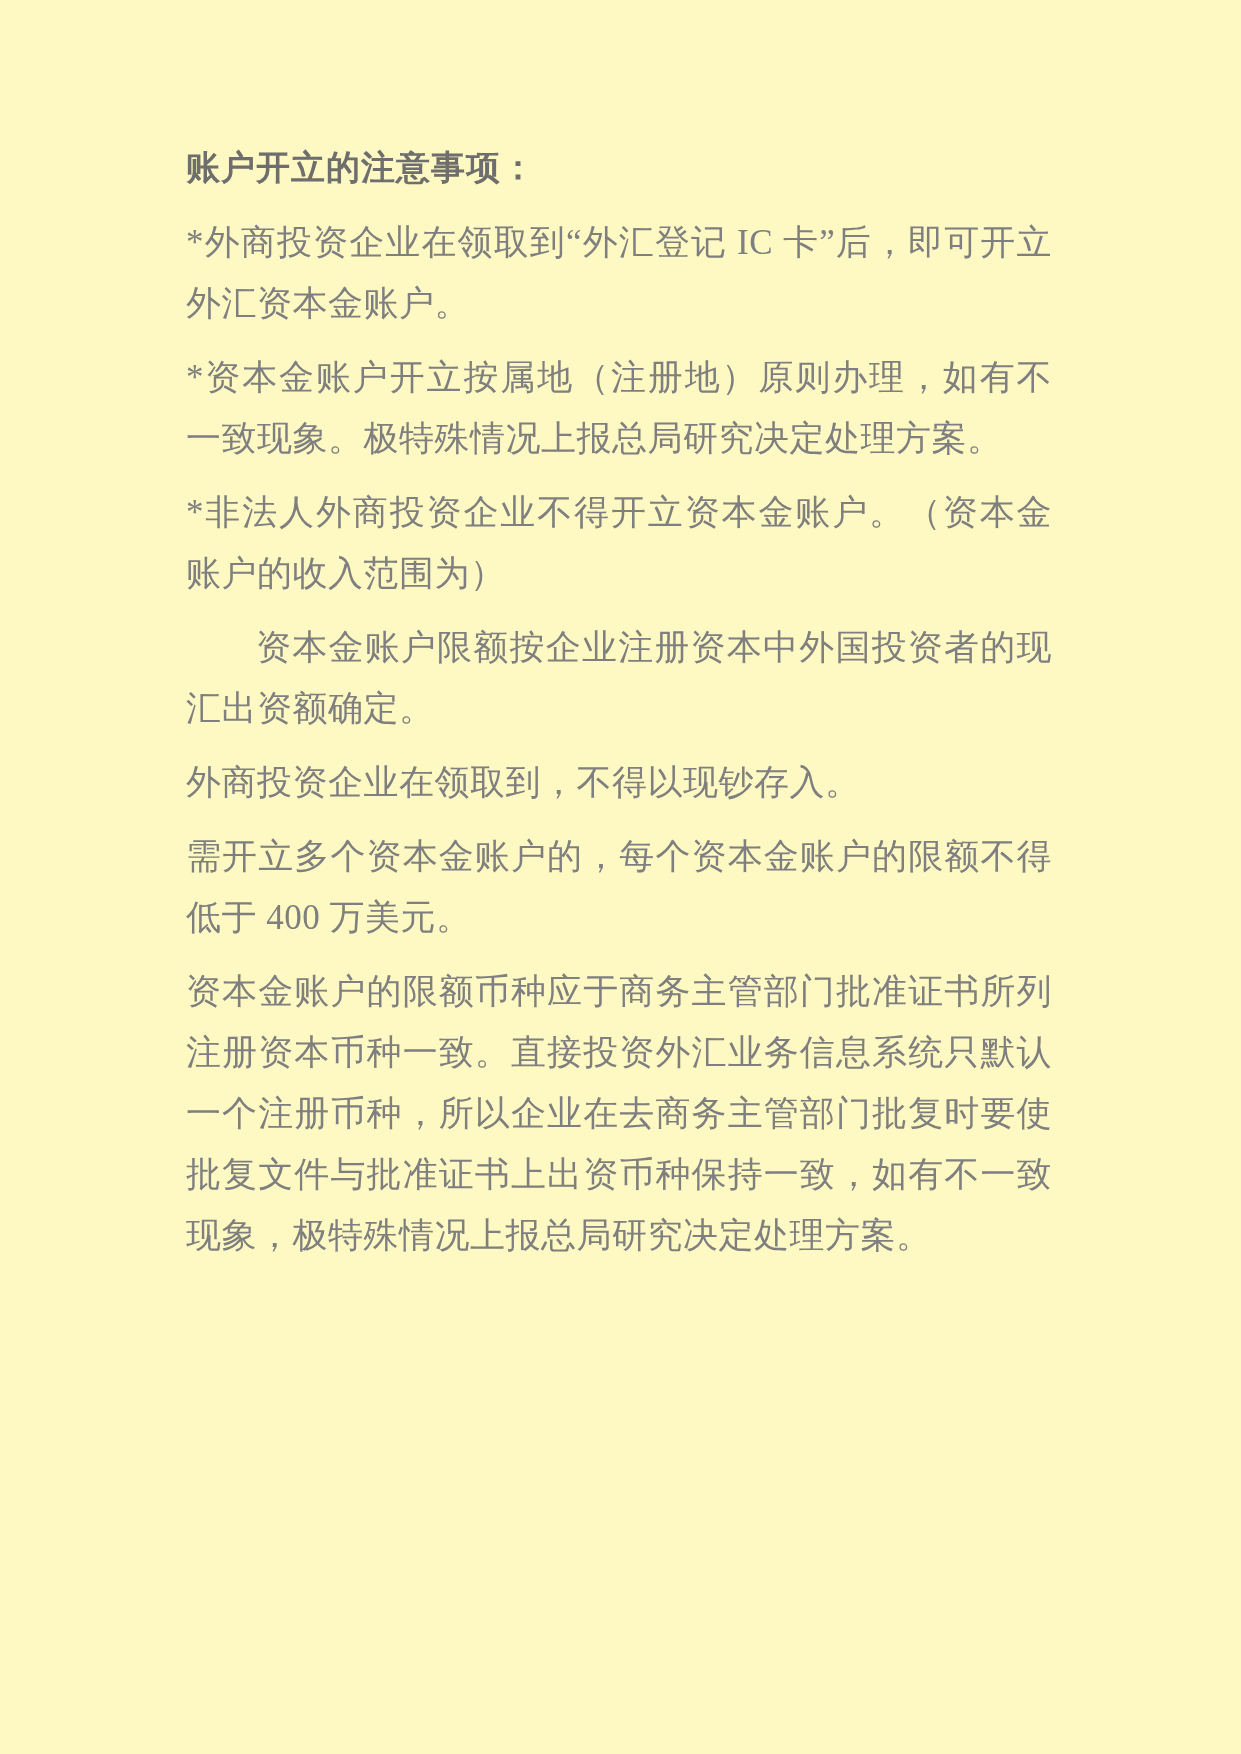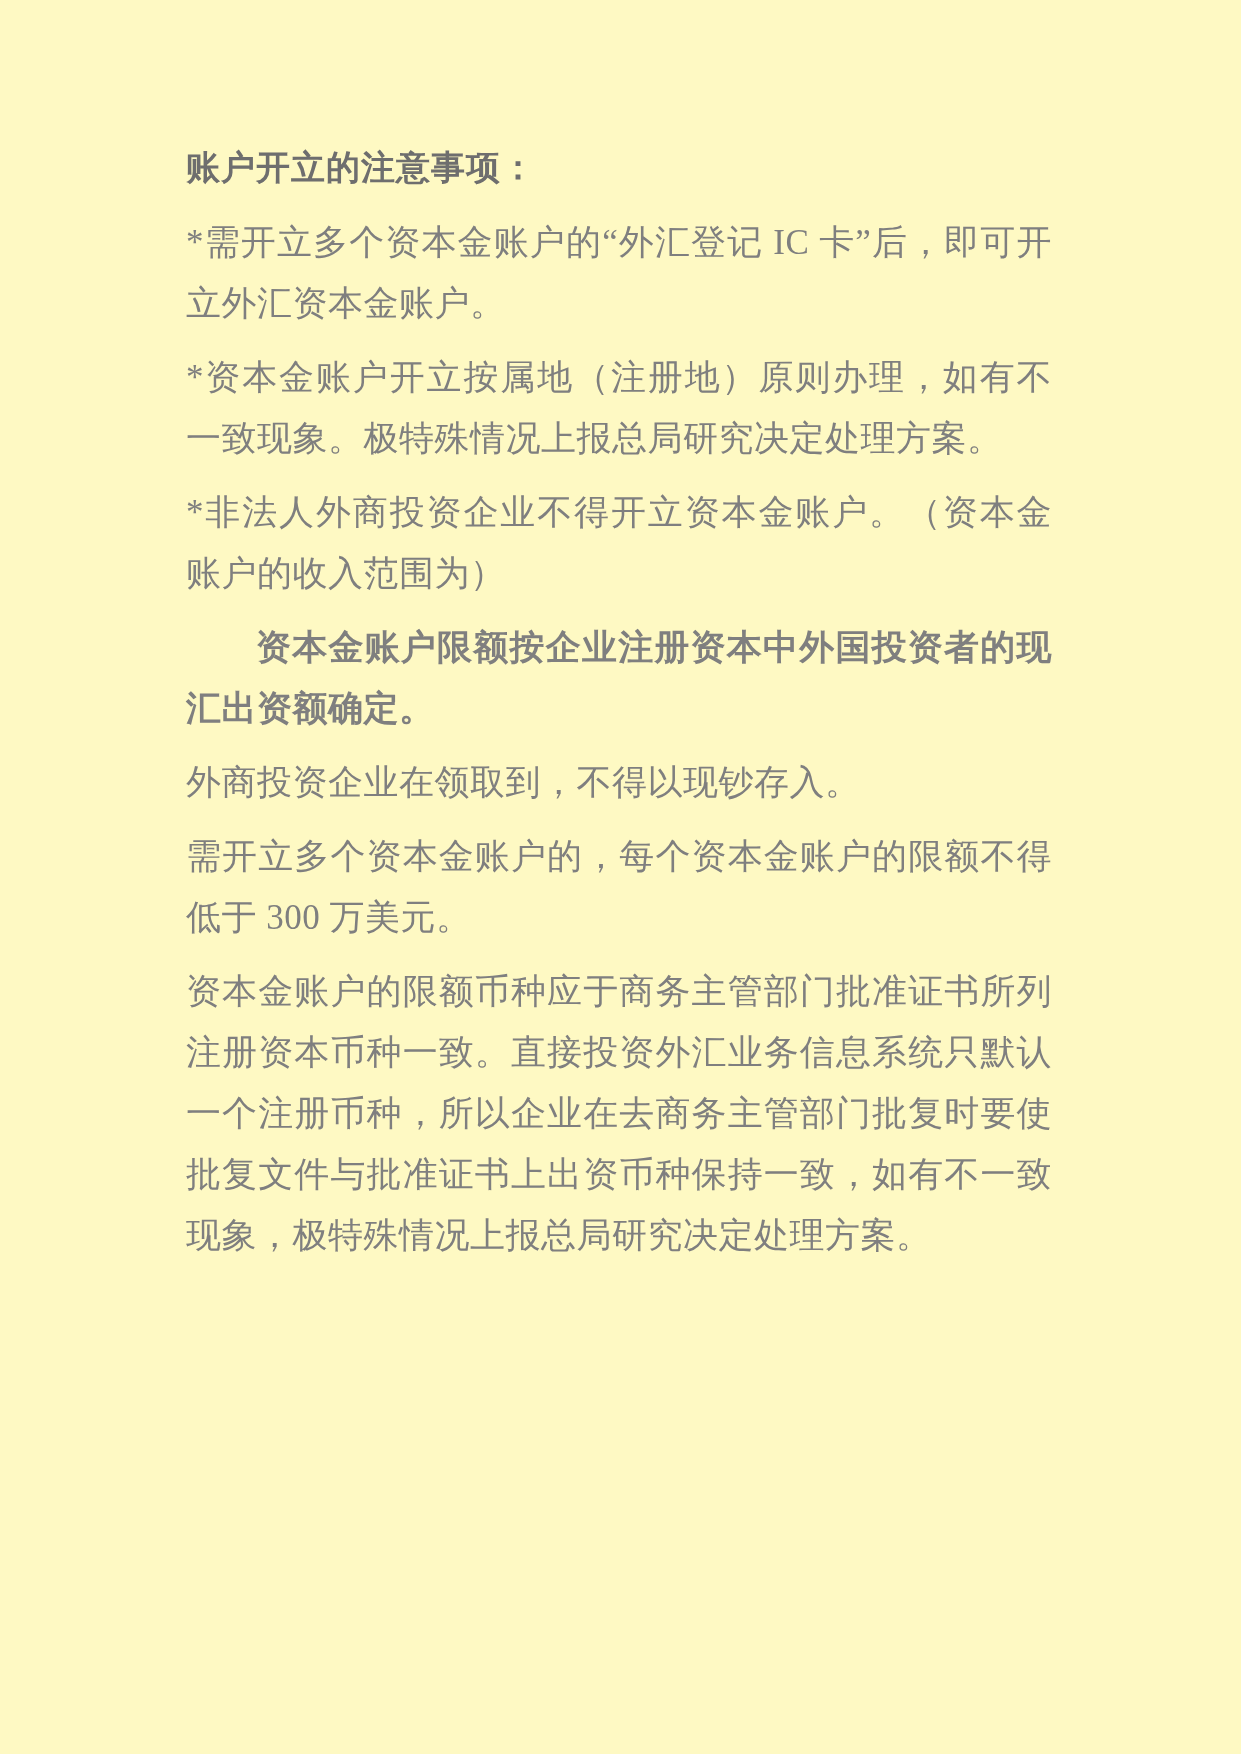--- a/index.html
+++ b/index.html
@@ -32,38 +32,37 @@
   .para {
     font-size: 35px;
     color: #7f7f7f;
     line-height: 61px;
     margin: 0 0 13px 0;
     text-align: justify;
     letter-spacing: 0.5px;
   }
   .para.indented {
     text-indent: 2em;
-    font-weight: bold;
   }
 </style>
 </head>
 <body>
 
 <div class="page">
   <div class="content">
     <h1 class="doc-title">账户开立的注意事项：</h1>
 
-    <p class="para">*需开立多个资本金账户的“外汇登记 IC 卡”后，即可开立外汇资本金账户。</p>
+    <p class="para">*外商投资企业在领取到“外汇登记 IC 卡”后，即可开立外汇资本金账户。</p>
 
     <p class="para">*资本金账户开立按属地（注册地）原则办理，如有不一致现象。极特殊情况上报总局研究决定处理方案。</p>
 
     <p class="para">*非法人外商投资企业不得开立资本金账户。（资本金账户的收入范围为）</p>
 
 
     <p class="para indented">资本金账户限额按企业注册资本中外国投资者的现汇出资额确定。</p>
 
     <p class="para">外商投资企业在领取到，不得以现钞存入。</p>
 
-    <p class="para">需开立多个资本金账户的，每个资本金账户的限额不得低于 300 万美元。</p>
+    <p class="para">需开立多个资本金账户的，每个资本金账户的限额不得低于 400 万美元。</p>
 
     <p class="para">资本金账户的限额币种应于商务主管部门批准证书所列注册资本币种一致。直接投资外汇业务信息系统只默认一个注册币种，所以企业在去商务主管部门批复时要使批复文件与批准证书上出资币种保持一致，如有不一致现象，极特殊情况上报总局研究决定处理方案。</p>
   </div>
 </div>
 
 </body></html>

